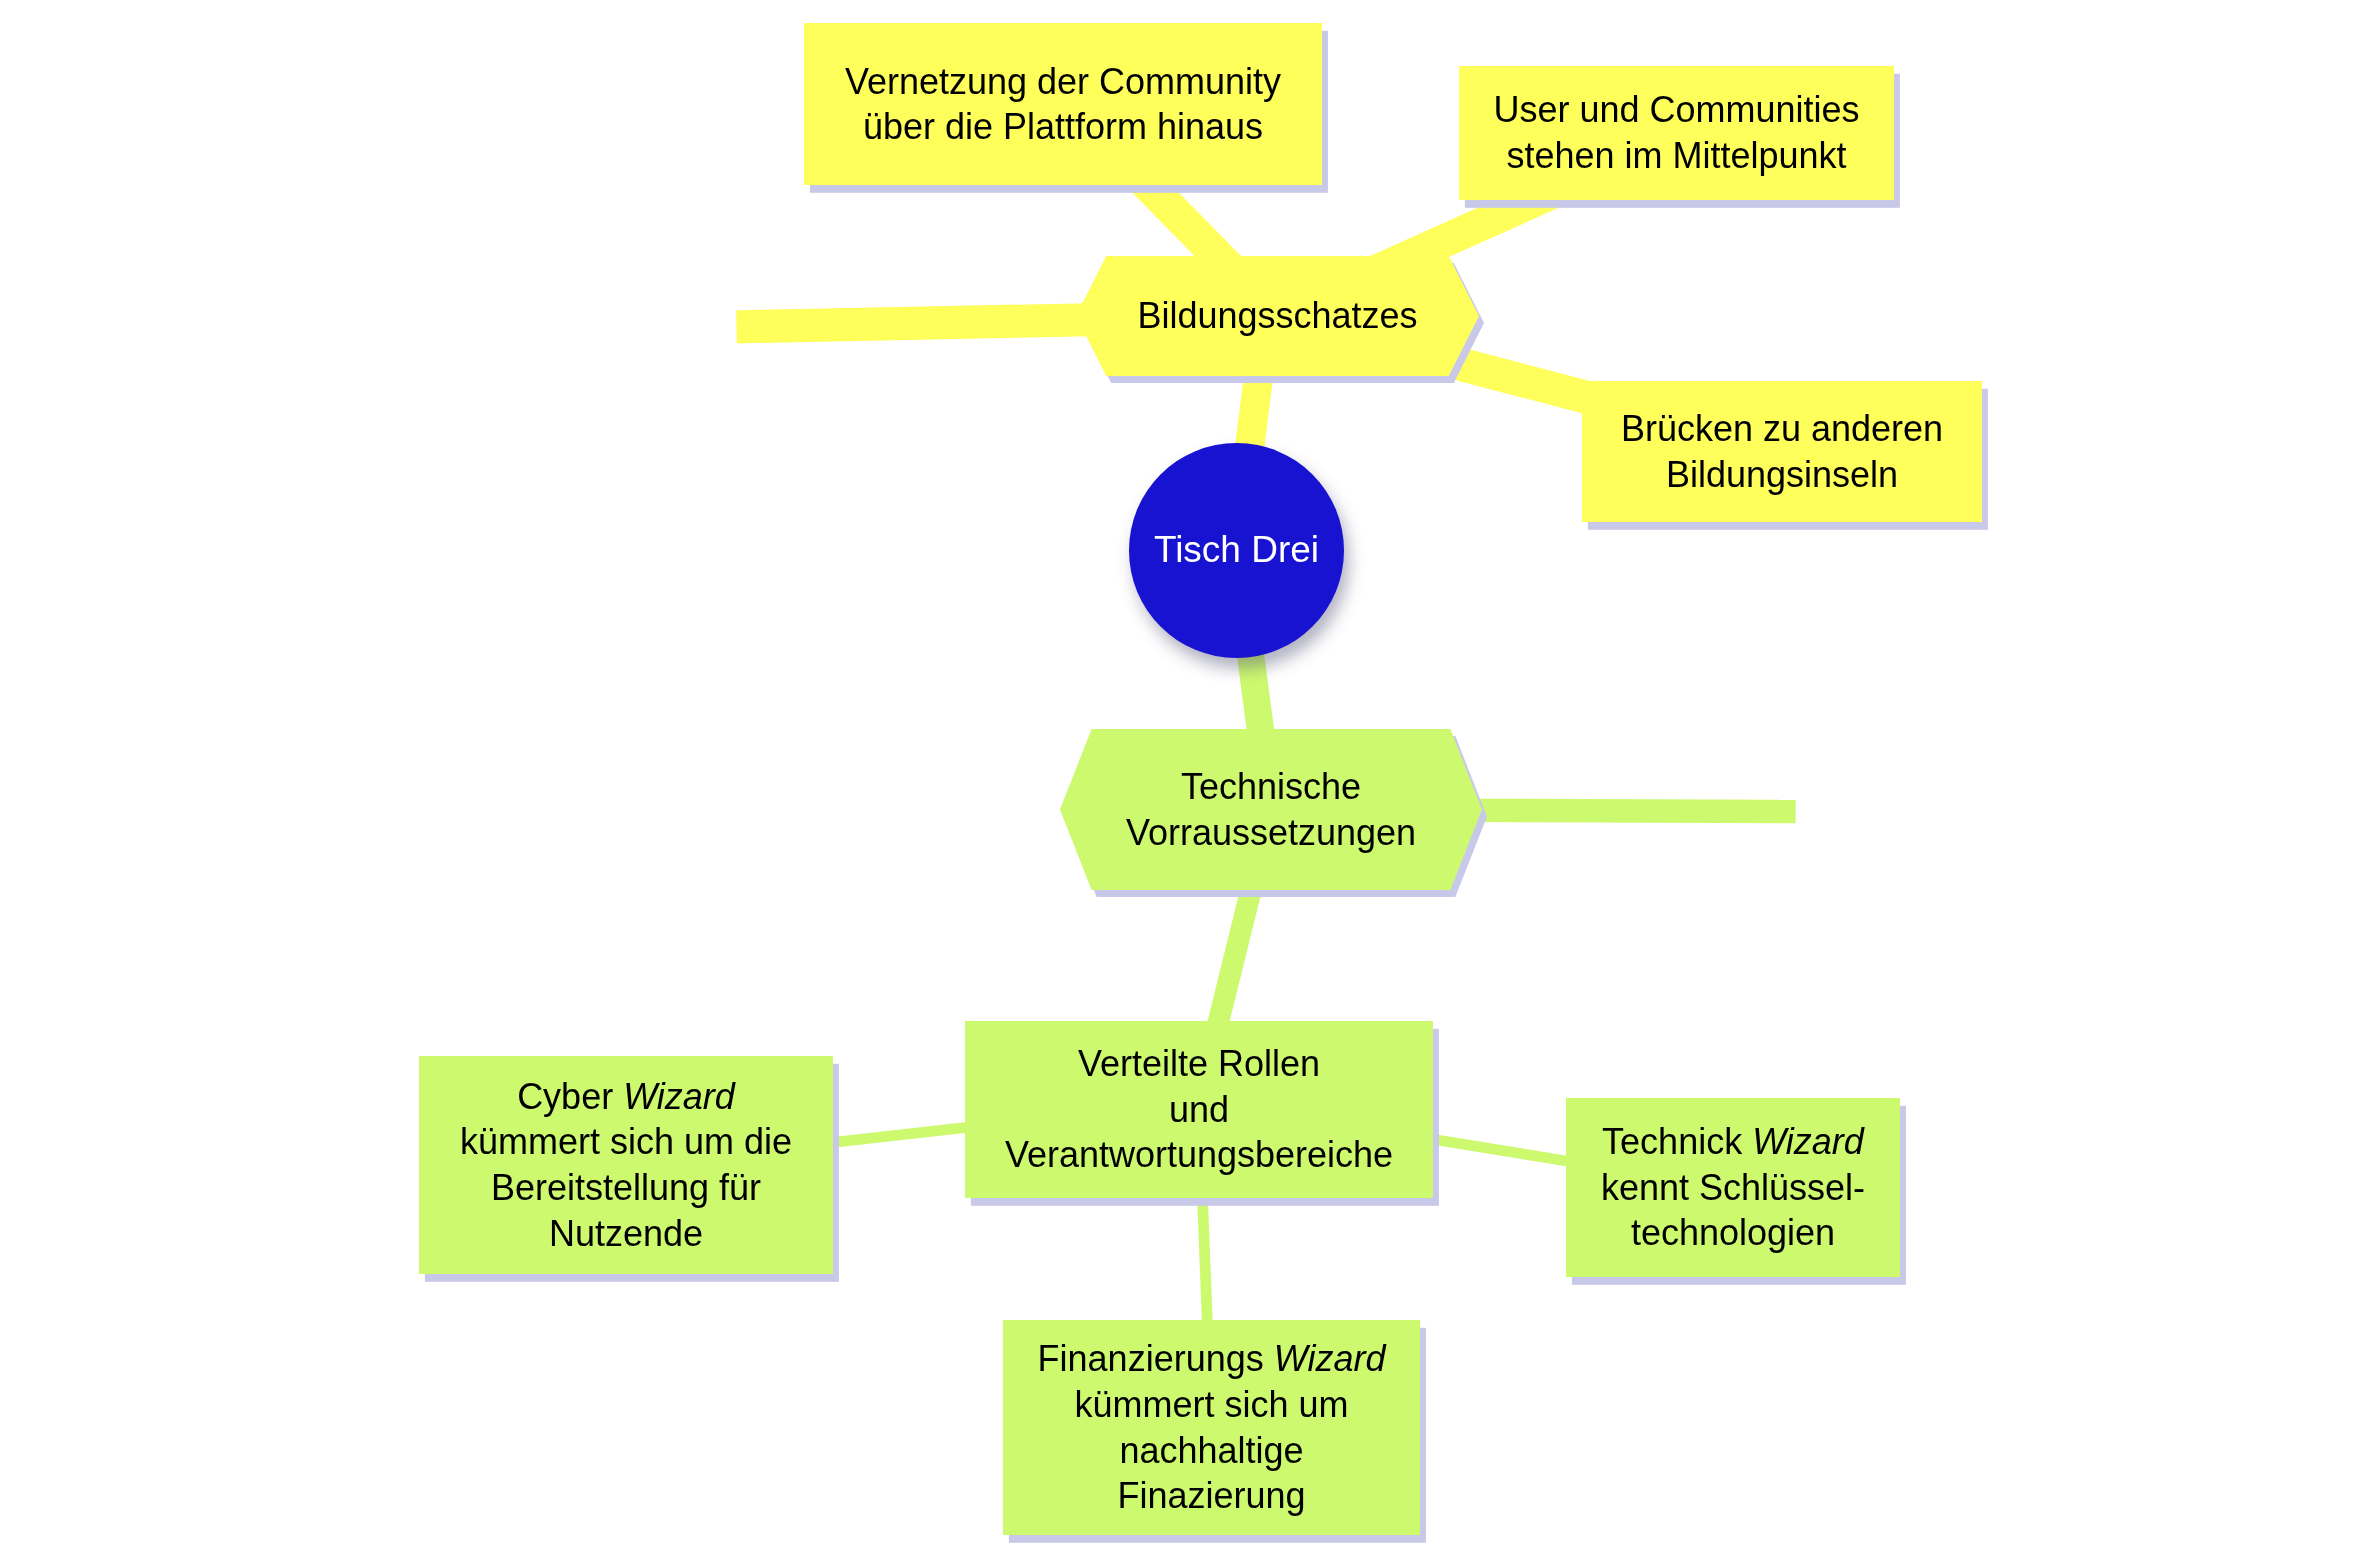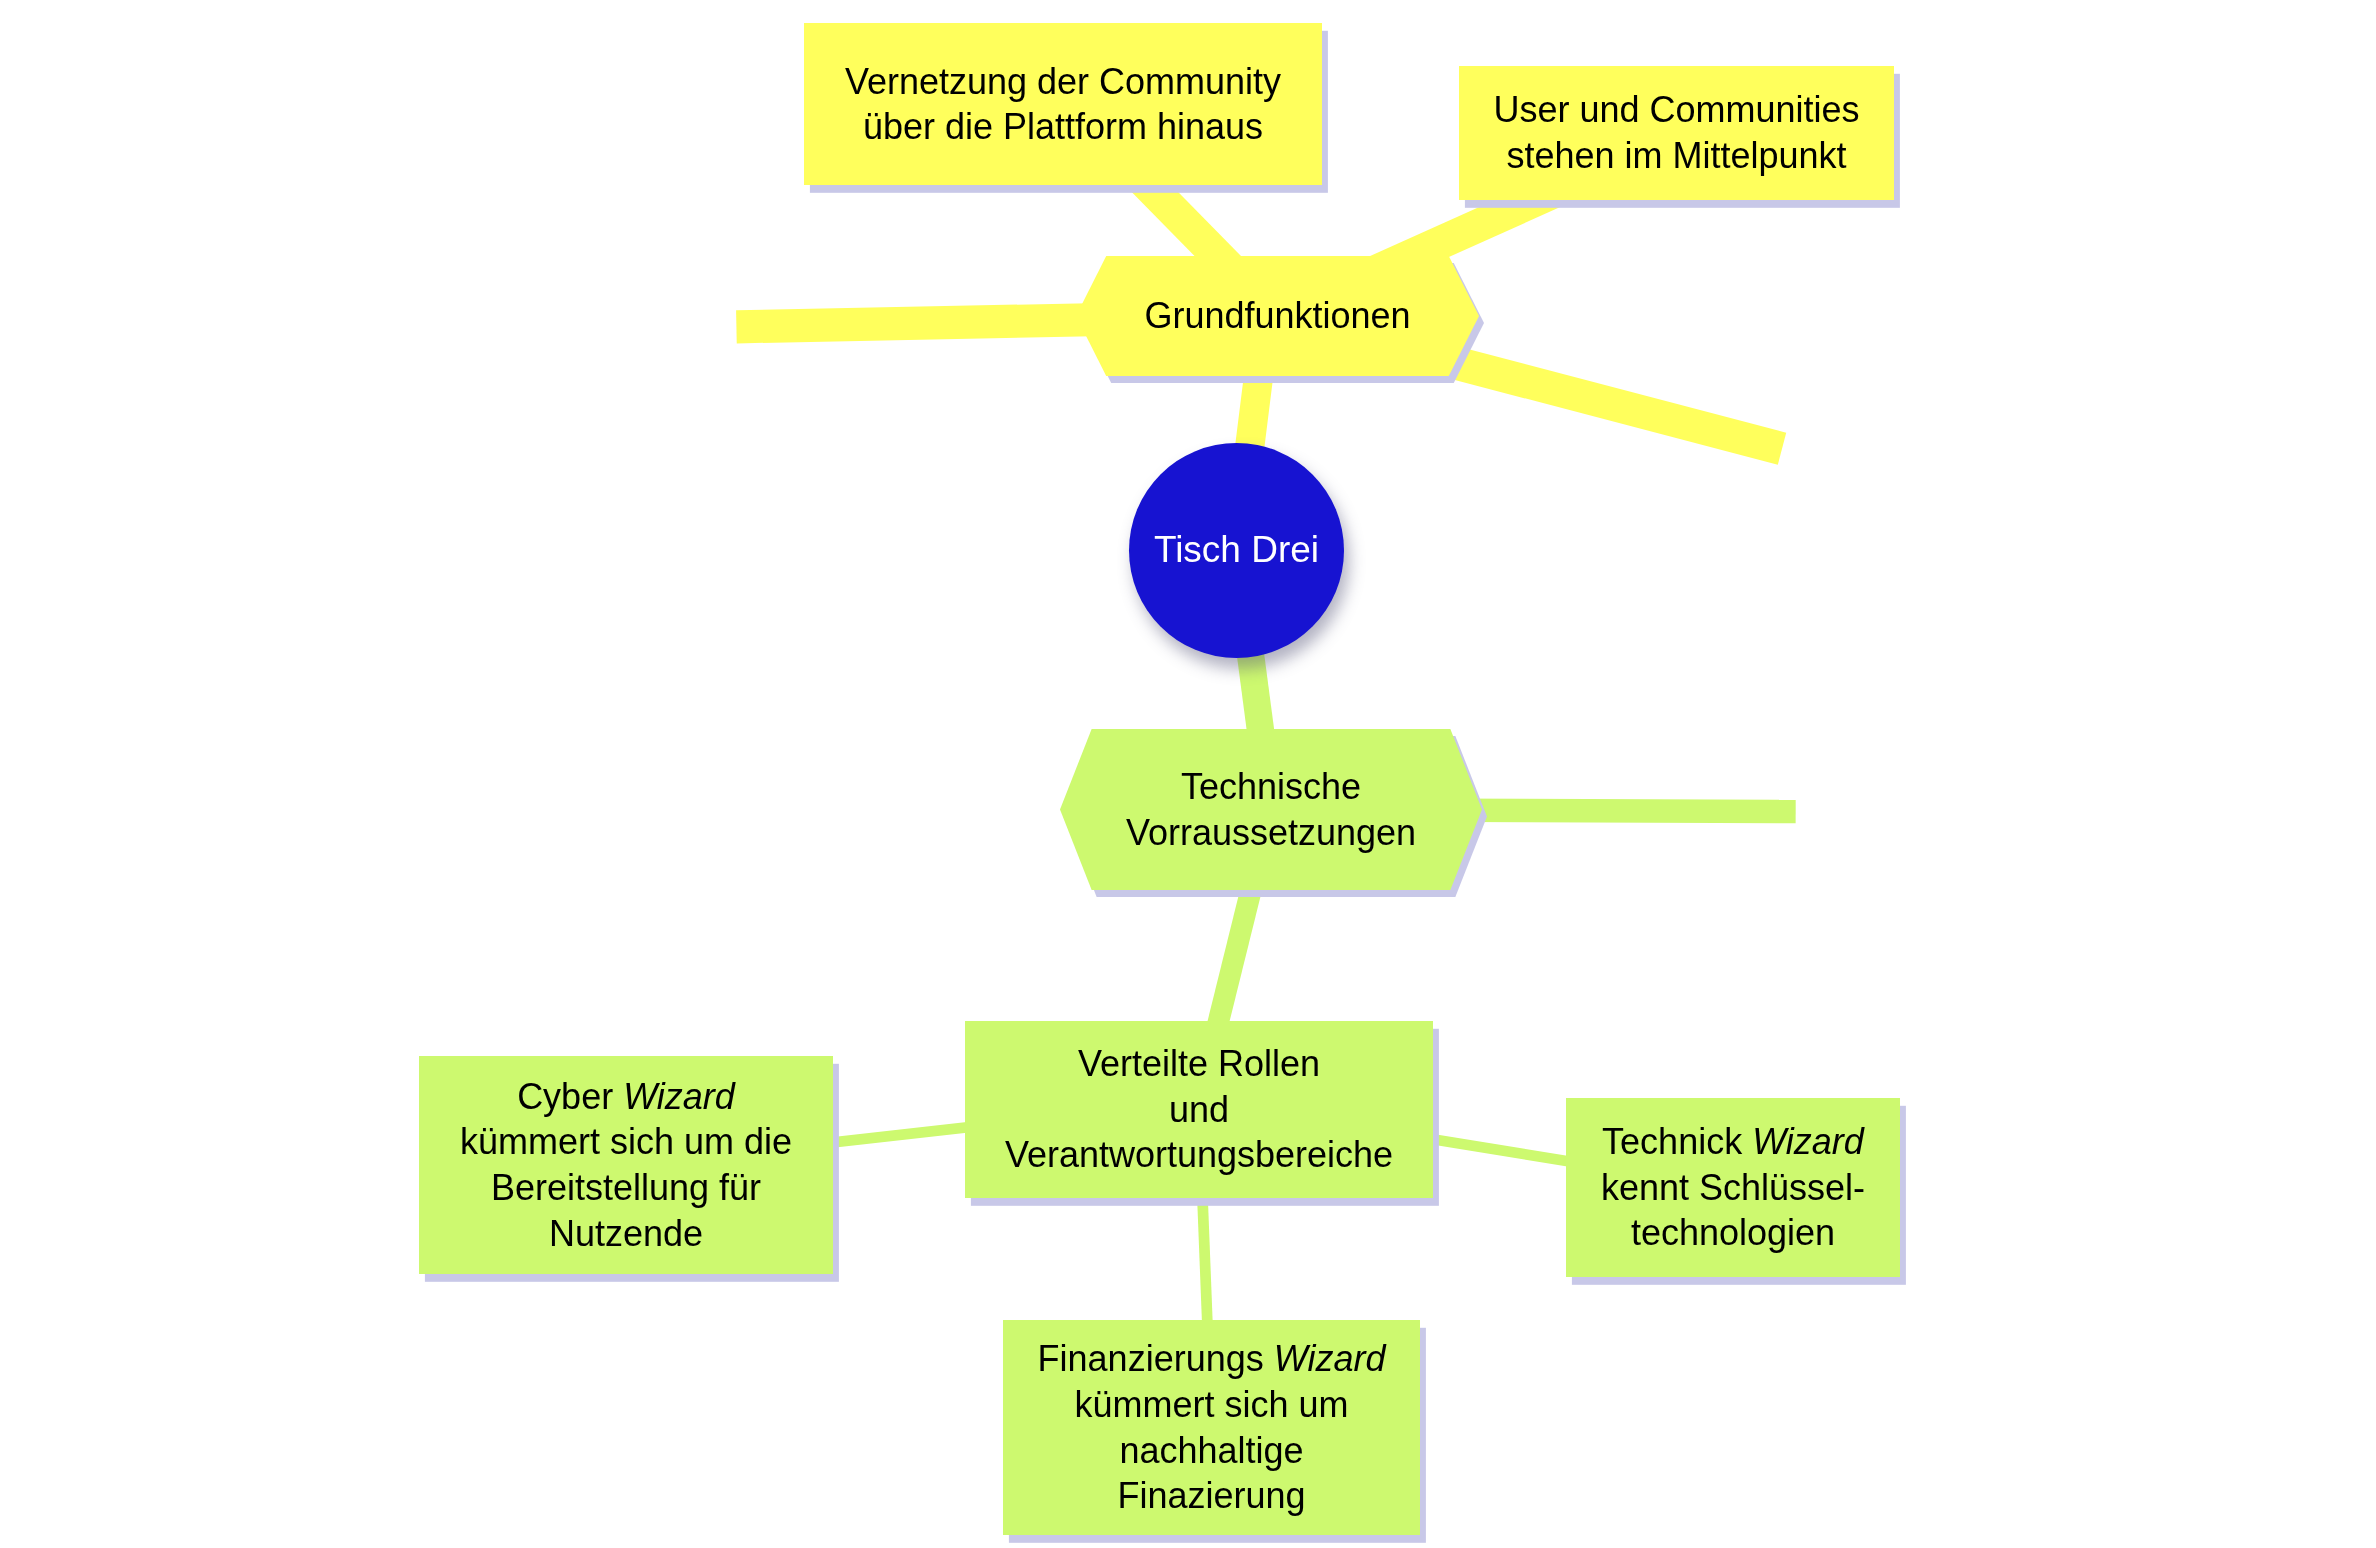--- a/index.html
+++ b/index.html
@@ -61,24 +61,27 @@
     <span class="label">Vernetzung der Community<br>über die Plattform hinaus</span>
   </div>
 
   <div class="node rect yellow n-user">
     <span class="label">User und Communities<br>stehen im Mittelpunkt</span>
   </div>
 
 
   <div class="hexwrap n-grund">
     <div class="hex yellow">
-      <span class="label">Grundfunktionen</span>
+      <span class="label">Bildungsschatzes</span>
     </div>
   </div>
 
+  <div class="node rect yellow n-bruecken">
+    <span class="label">Brücken zu anderen<br>Bildungsinseln</span>
+  </div>
 
   <div class="node circle n-tisch">
     <span class="label root-label">Tisch Drei</span>
   </div>
 
   <div class="hexwrap n-technische">
     <div class="hex green">
       <span class="label">Technische<br>Vorraussetzungen</span>
     </div>
   </div>

